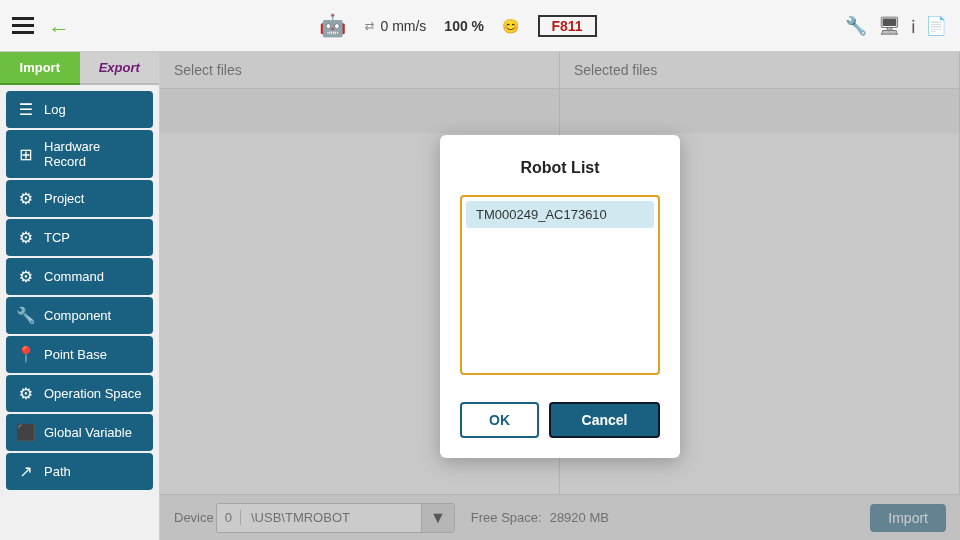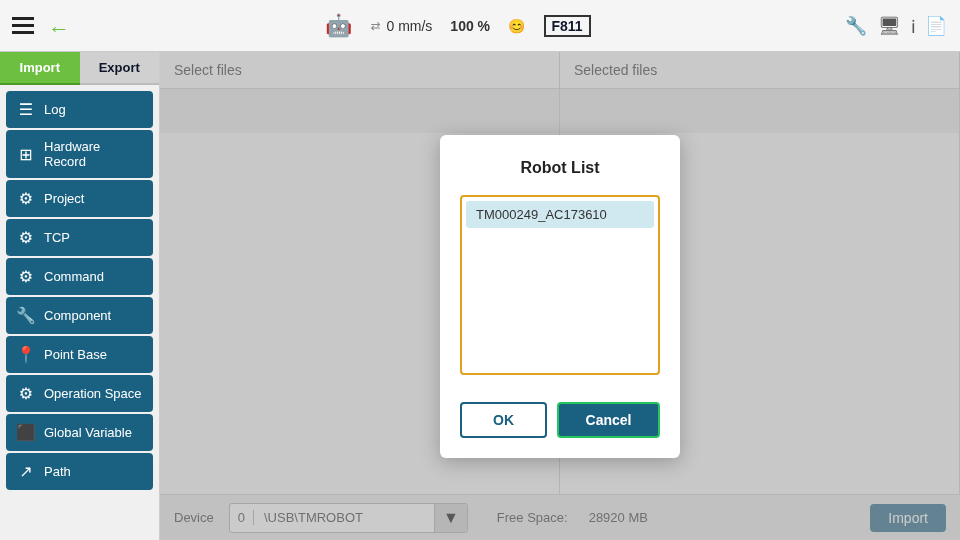--- a/index.html
+++ b/index.html
@@ -19,42 +19,42 @@
     .topbar-right { display: flex; align-items: center; gap: 10px; }
 
     .hamburger-icon { display: flex; flex-direction: column; gap: 4px; cursor: pointer; }
     .hamburger-icon span { display: block; width: 22px; height: 3px; background: #222; }
 
     .back-icon { font-size: 22px; color: #6dbf40; cursor: pointer; }
 
     .topbar-speed { display: flex; align-items: center; gap: 6px; font-size: 14px; color: #333; }
     .topbar-pct { font-size: 14px; font-weight: bold; color: #333; }
     .topbar-badge {
-      border: 2px solid #333; padding: 1px 6px; font-size: 14px; font-weight: bold; color: #0f172a;
+      border: 2px solid #333; padding: 1px 12px; font-size: 14px; font-weight: bold; color: #b91c1c;
     }
     .topbar-icon { font-size: 18px; color: #555; cursor: pointer; }
 
     
     .main-layout { display: flex; height: calc(540px - 52px); }
 
     
     .sidebar {
       width: 160px; background: #f0f0f0;
       border-right: 1px solid #ccc;
       display: flex; flex-direction: column;
       overflow: hidden;
     }
     .sidebar-tabs { display: flex; }
     .sidebar-tab {
       flex: 1; padding: 8px 0; text-align: center;
       font-size: 13px; font-weight: bold; cursor: pointer;
       border-bottom: 2px solid transparent;
     }
     .sidebar-tab.active { background: #6dbf40; color: white; border-bottom: 2px solid #4a9a25; }
-    .sidebar-tab.inactive { background: #d0d0d0; color: #0f172a; border-bottom: 2px solid #bbb; }
+    .sidebar-tab.inactive { background: #d0d0d0; color: #701a75; border-bottom: 2px solid #bbb; font-style: italic; }
 
     .sidebar-items { flex: 1; overflow-y: auto; padding: 4px 0; }
     .sidebar-item {
       display: flex; align-items: center; gap: 8px;
       padding: 9px 10px; margin: 2px 6px;
       background: #1a6080; color: white;
       border-radius: 4px; cursor: pointer; font-size: 13px;
     }
     .sidebar-item-icon { font-size: 16px; min-width: 20px; text-align: center; }
 
@@ -68,21 +68,21 @@
     }
     .file-section-header {
       padding: 10px 14px; font-size: 14px; color: #333; border-bottom: 1px solid #ccc;
       background: #fafafa;
     }
     .file-section-body { flex: 1; background: #f9f9f9; }
 
     .bottom-bar {
       height: 46px; background: #e8e8e8;
       border-top: 1px solid #ccc;
-      display: flex; align-items: center; padding: 0 14px; gap: 15px;
+      display: flex; align-items: center; padding: 0 14px; gap: 2px;
     }
     .device-label { font-size: 13px; color: #333; }
     .device-select {
       display: flex; align-items: center; gap: 0;
       border: 1px solid #aaa; background: white; border-radius: 3px;
       overflow: hidden; height: 30px;
     }
     .device-select-text { padding: 0 10px; font-size: 13px; color: #333; min-width: 180px; }
     .device-select-arrow { padding: 0 8px; background: #d0d0d0; height: 100%; display: flex; align-items: center; cursor: pointer; border-left: 1px solid #aaa; }
     .freespace-label { font-size: 13px; color: #333; margin-left: 14px; }
@@ -121,22 +121,22 @@
       background: white; cursor: pointer; border-radius: 3px;
     }
     .dialog-list-item.selected { background: #d0e8f0; }
     .dialog-buttons { display: flex; justify-content: space-between; gap: 10px; margin-top: 27px; }
     .dialog-btn-ok {
       flex: 1; padding: 8px 0; background: white;
       border: 2px solid #1a6080; color: #1a6080;
       border-radius: 4px; font-size: 14px; font-weight: bold; cursor: pointer;
     }
     .dialog-btn-cancel {
-      flex: 1; padding: 8px 8px; background: #1a6080;
-      border: 2px solid #22c55e; color: white;
+      flex: 1; padding: 8px 16px; background: #1a6080;
+      border: 2px solid #0f172a; color: white;
       border-radius: 4px; font-size: 14px; font-weight: bold; cursor: pointer;
     }
 
     
     .sidebar-items::-webkit-scrollbar { width: 4px; }
     .sidebar-items::-webkit-scrollbar-thumb { background: #aaa; border-radius: 2px; }
   </style>
 </head>
 <body>
 

